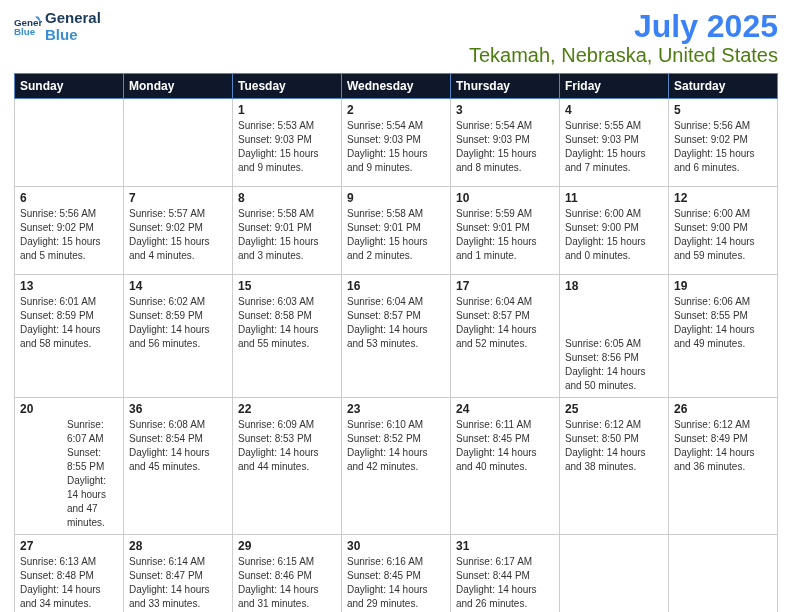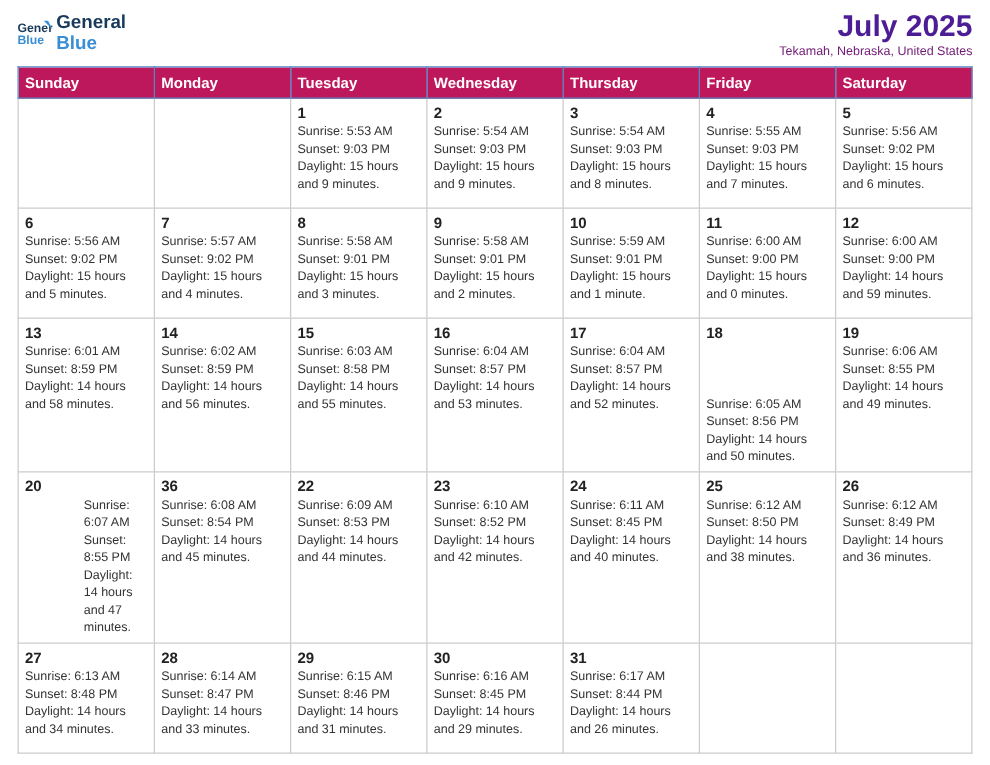--- a/index.html
+++ b/index.html
@@ -29,39 +29,39 @@
     }
     .logo-icon {
       width: 28px;
       height: 28px;
       margin-right: 3px;
     }
     .title-section {
       text-align: right;
     }
     .month-title {
-      font-size: 24px;
-      color: #4c1d95;
+      font-size: 32px;
+      color: #3b82f6;
       font-weight: bold;
       line-height: 1;
     }
     .location {
-      font-size: 10px;
-      color: #701a75;
+      font-size: 20px;
+      color: #4d7c0f;
       margin-top: 2px;
     }
     .calendar {
       flex: 1;
       border: 1px solid #ccc;
       border-collapse: collapse;
       width: 100%;
       table-layout: fixed;
     }
     .calendar th {
-      background-color: #be185d;
+      background-color: #0f172a;
       color: white;
       text-align: left;
       padding: 5px 5px;
       font-size: 12px;
       font-weight: bold;
       border: 1px solid #5585c5;
     }
     .calendar td {
       border: 1px solid #ccc;
       vertical-align: top;

